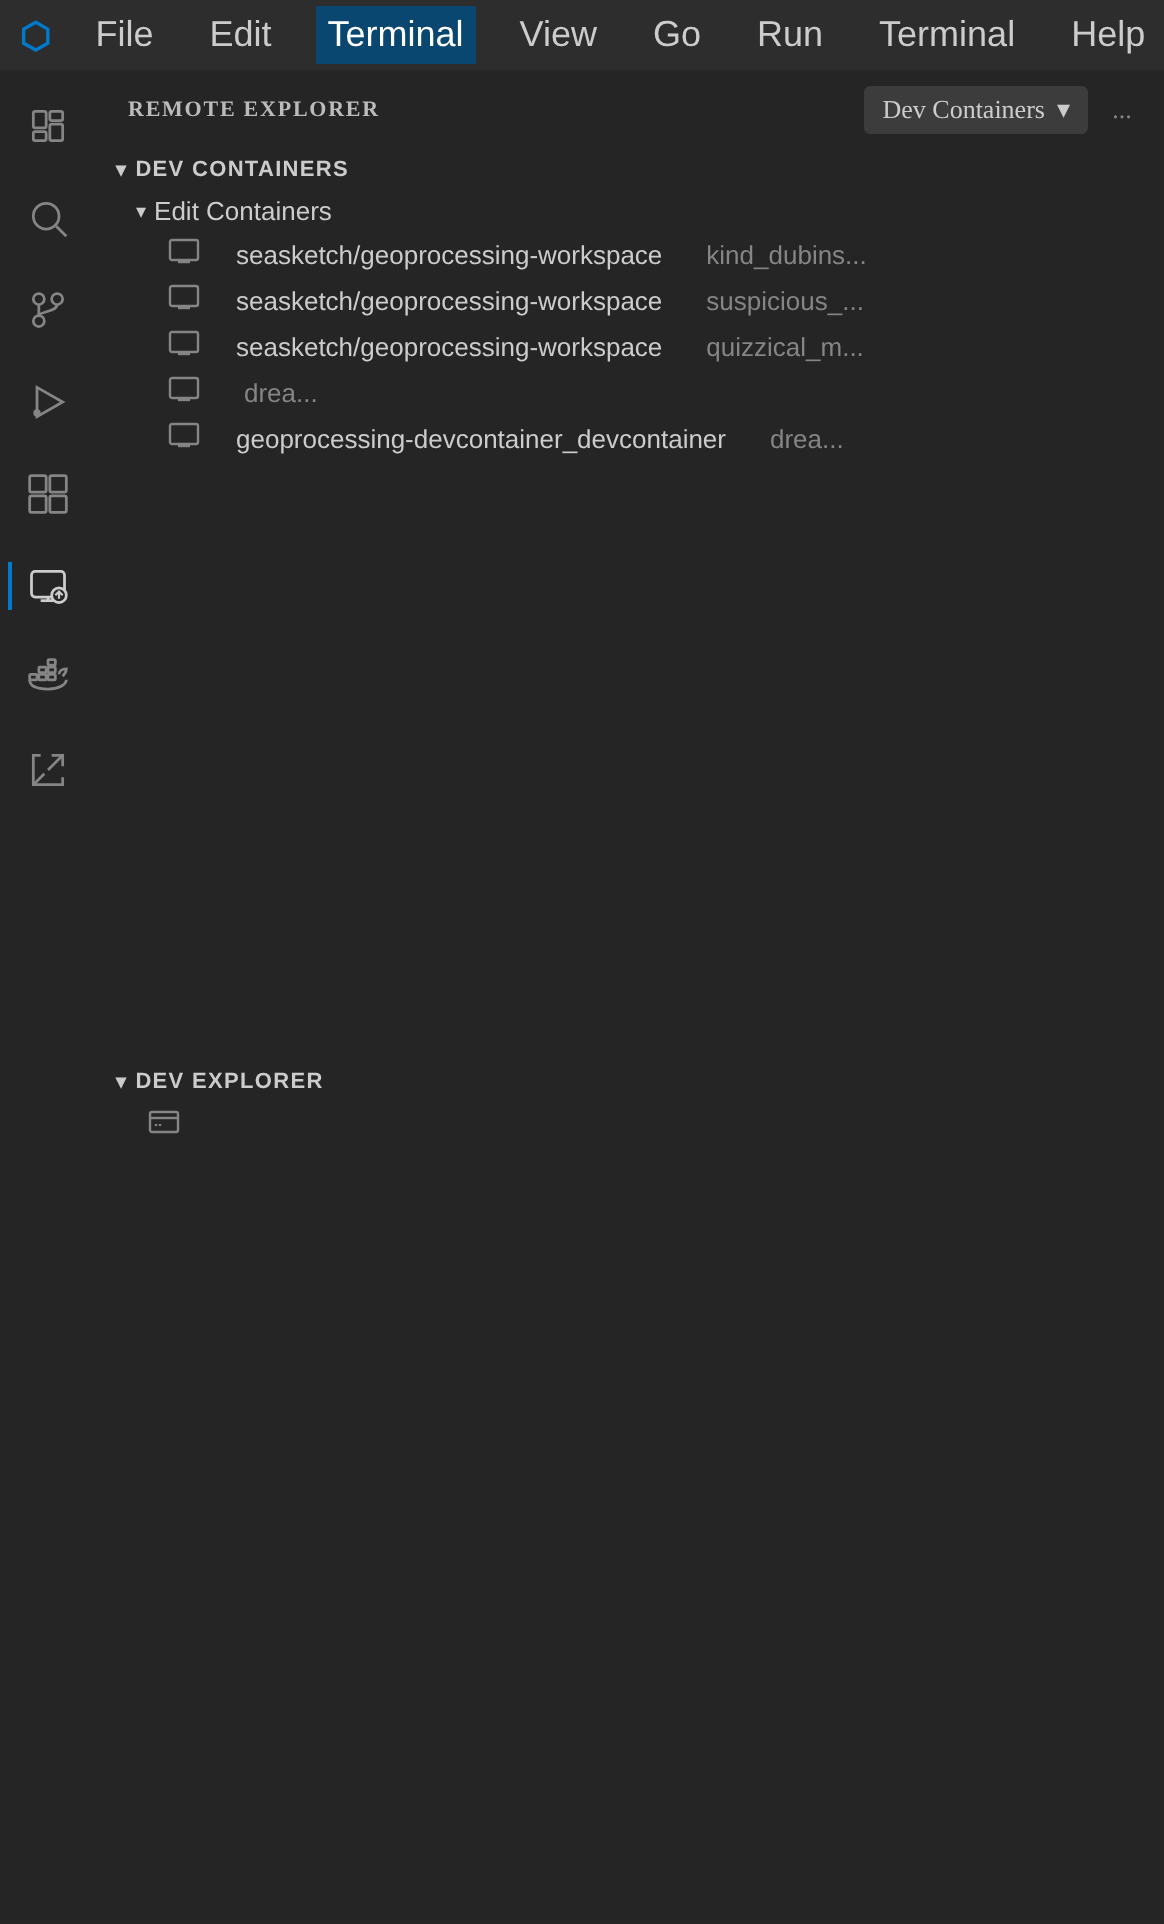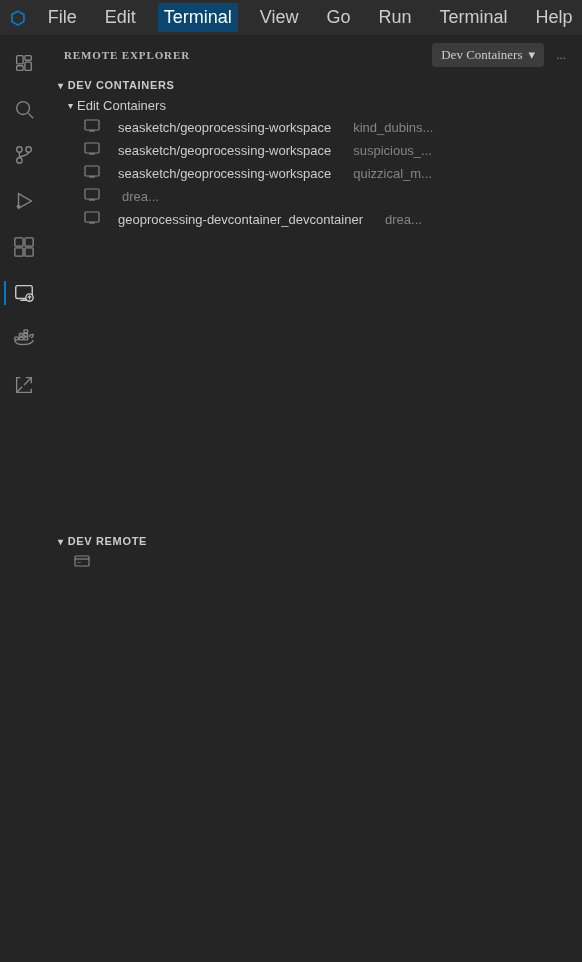--- a/index.html
+++ b/index.html
@@ -392,21 +392,21 @@
         </svg>
       </span>
       <span class="item-name">geoprocessing-devcontainer_devcontainer</span>
       <span class="item-suffix">drea...</span>
     </div>
 
     <div style="flex: 1; min-height: 300px;"></div>
 
     <div class="section-header">
       <span class="chevron">▾</span>
-      <span>DEV REMOTE</span>
+      <span>DEV EXPLORER</span>
     </div>
 
     <div class="volume-item">
       <span class="item-icon">
         <svg width="16" height="16" viewBox="0 0 16 16" fill="none" stroke="currentColor" stroke-width="1.2">
           <rect x="1" y="3" width="14" height="10" rx="1"></rect>
           <line x1="1" y1="6" x2="15" y2="6"></line>
           <line x1="4" y1="9" x2="4" y2="10"></line>
           <line x1="6" y1="9" x2="6" y2="10"></line>
         </svg>

